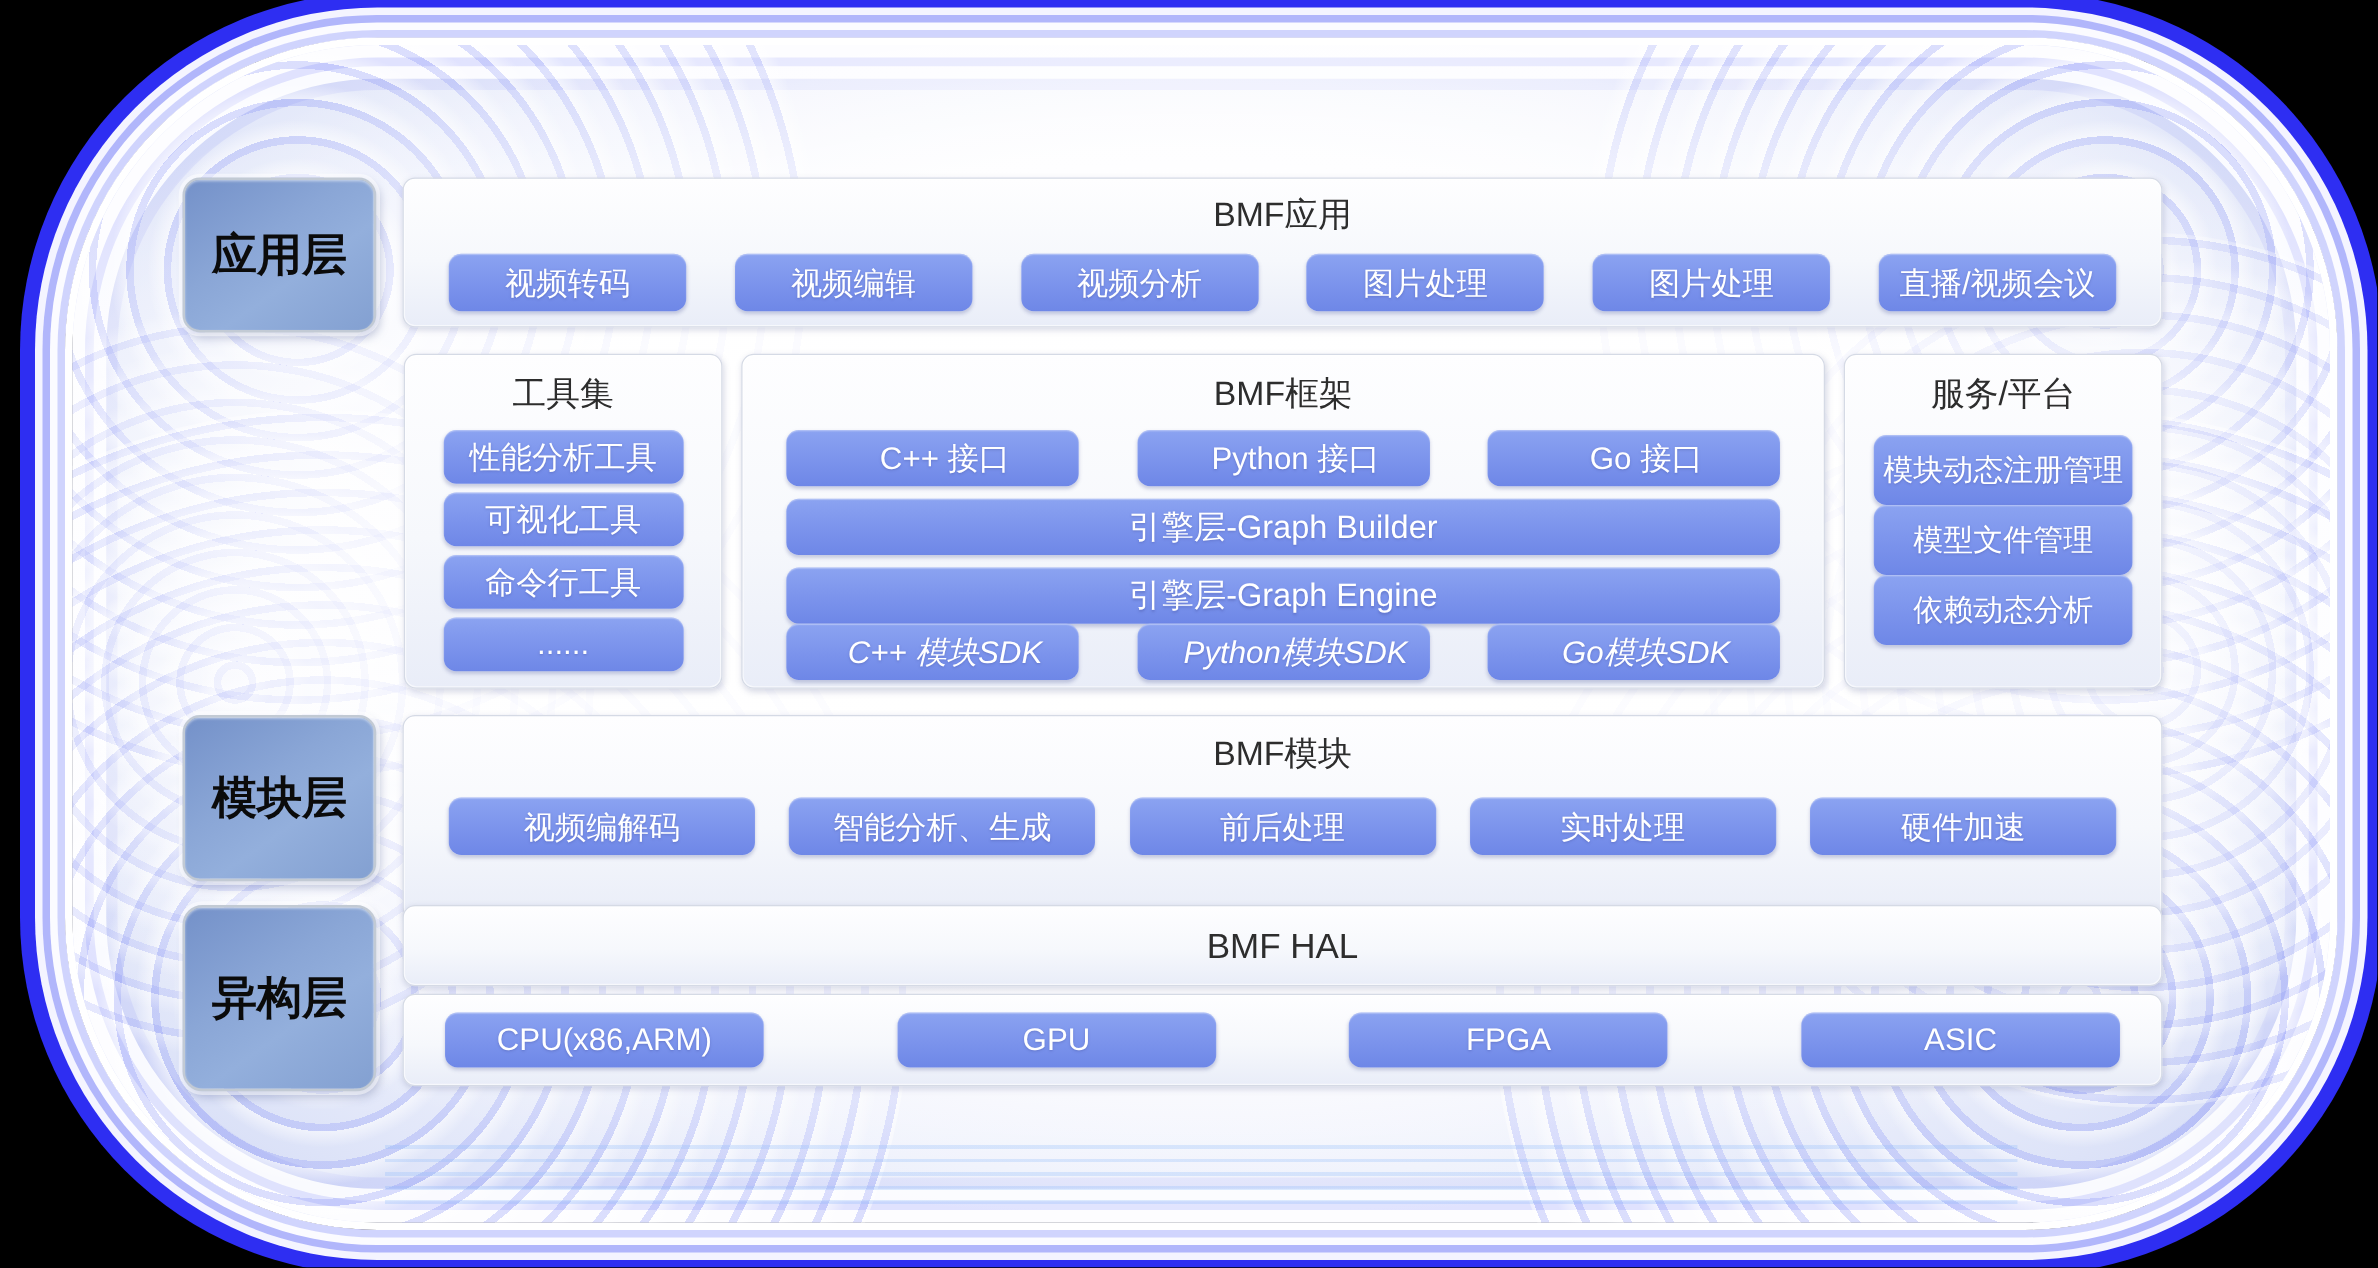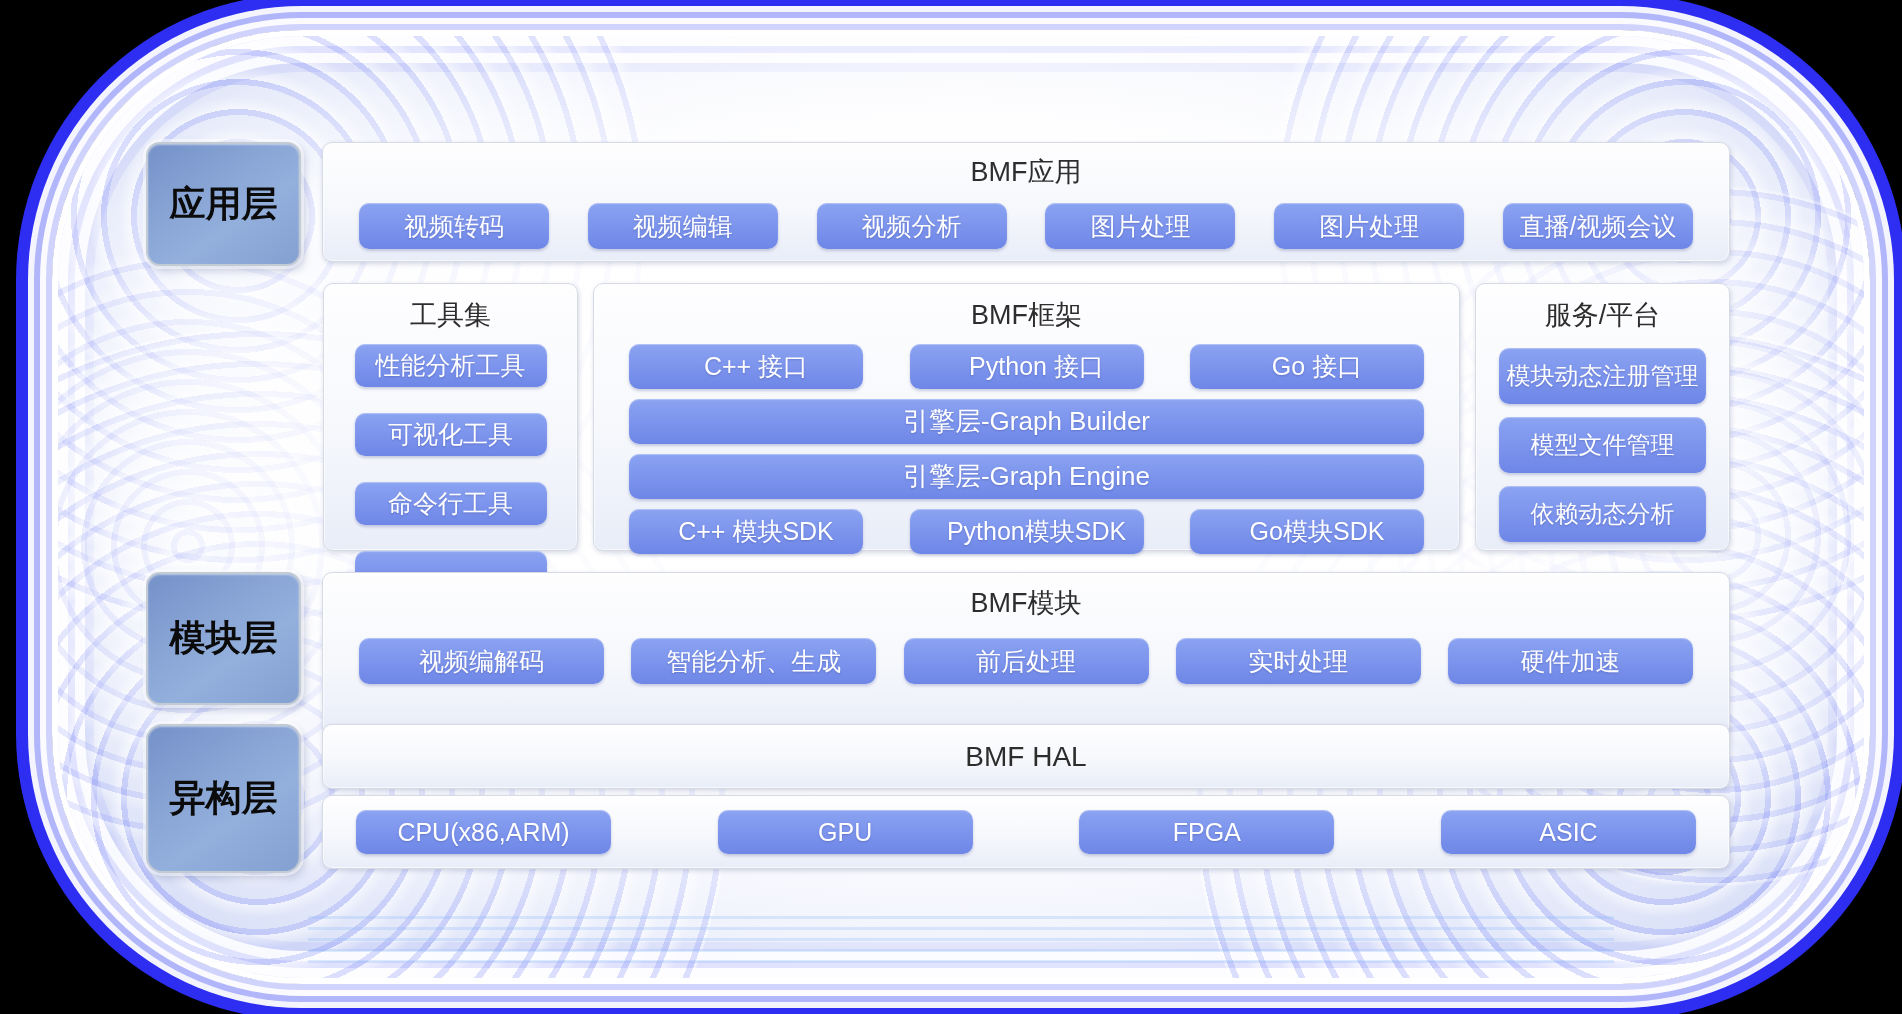--- a/index.html
+++ b/index.html
@@ -63,34 +63,34 @@
   .label-mod{top:572px;height:129px;}
   .label-het{top:724px;height:145px;border-radius:16px;}
 
   .panel-app{left:322px;top:142px;width:1408px;height:120px;}
   .panel-app .panel-title{margin-top:11px;}
   .app-chips{display:flex;justify-content:space-between;padding:0 36px;margin-top:13px;}
   .app-chips .chip{width:190px;height:46px;}
 
   .panel-tools{left:323px;top:283px;width:255px;height:268px;}
   .panel-tools .panel-title{margin-top:13px;}
-  .tools-chips{display:flex;flex-direction:column;align-items:center;gap:26px;margin-top:11px;}
+  .tools-chips{display:flex;flex-direction:column;align-items:center;gap:7px;margin-top:11px;}
   .tools-chips .chip{width:192px;height:43px;}
 
   .panel-fw{left:593px;top:283px;width:867px;height:268px;}
   .panel-fw .panel-title{margin-top:13px;}
   .fw-grid{margin:11px 35px 0 35px;}
   .fw-row3{display:flex;justify-content:space-between;}
   .fw-row3 .chip{width:234px;height:45px;padding-left:20px;}
   .fw-bar{height:45px;margin-top:10px;font-size:26px;}
-  .fw-row3.sdk{margin-top:10px;}
+  .fw-row3.sdk{font-style:italic;}
 
   .panel-svc{left:1475px;top:283px;width:255px;height:268px;}
   .panel-svc .panel-title{margin-top:13px;}
-  .svc-chips{display:flex;flex-direction:column;align-items:center;gap:13px;margin-top:15px;}
+  .svc-chips{display:flex;flex-direction:column;align-items:center;gap:0;margin-top:15px;}
   .svc-chips .chip{width:207px;height:56px;font-size:24px;}
 
   .panel-mod{left:322px;top:572px;width:1408px;height:164px;}
   .panel-mod .panel-title{margin-top:12px;}
   .mod-chips{display:flex;justify-content:space-between;padding:0 36px;margin-top:17px;}
   .mod-chips .chip{width:245px;height:46px;}
 
   .panel-hal{left:322px;top:724px;width:1408px;height:65px;display:flex;align-items:center;justify-content:center;}
   .panel-hal .panel-title{font-size:28px;margin:0;}
 

